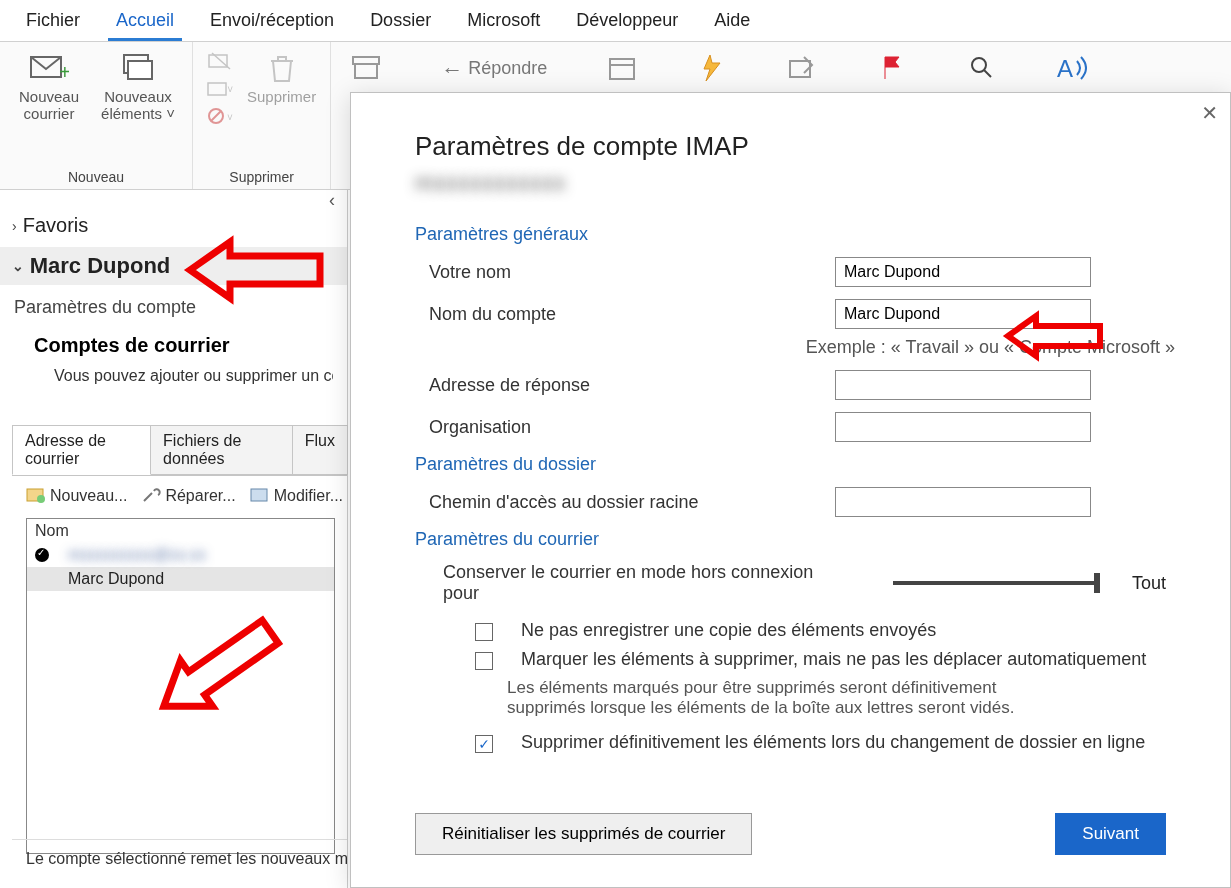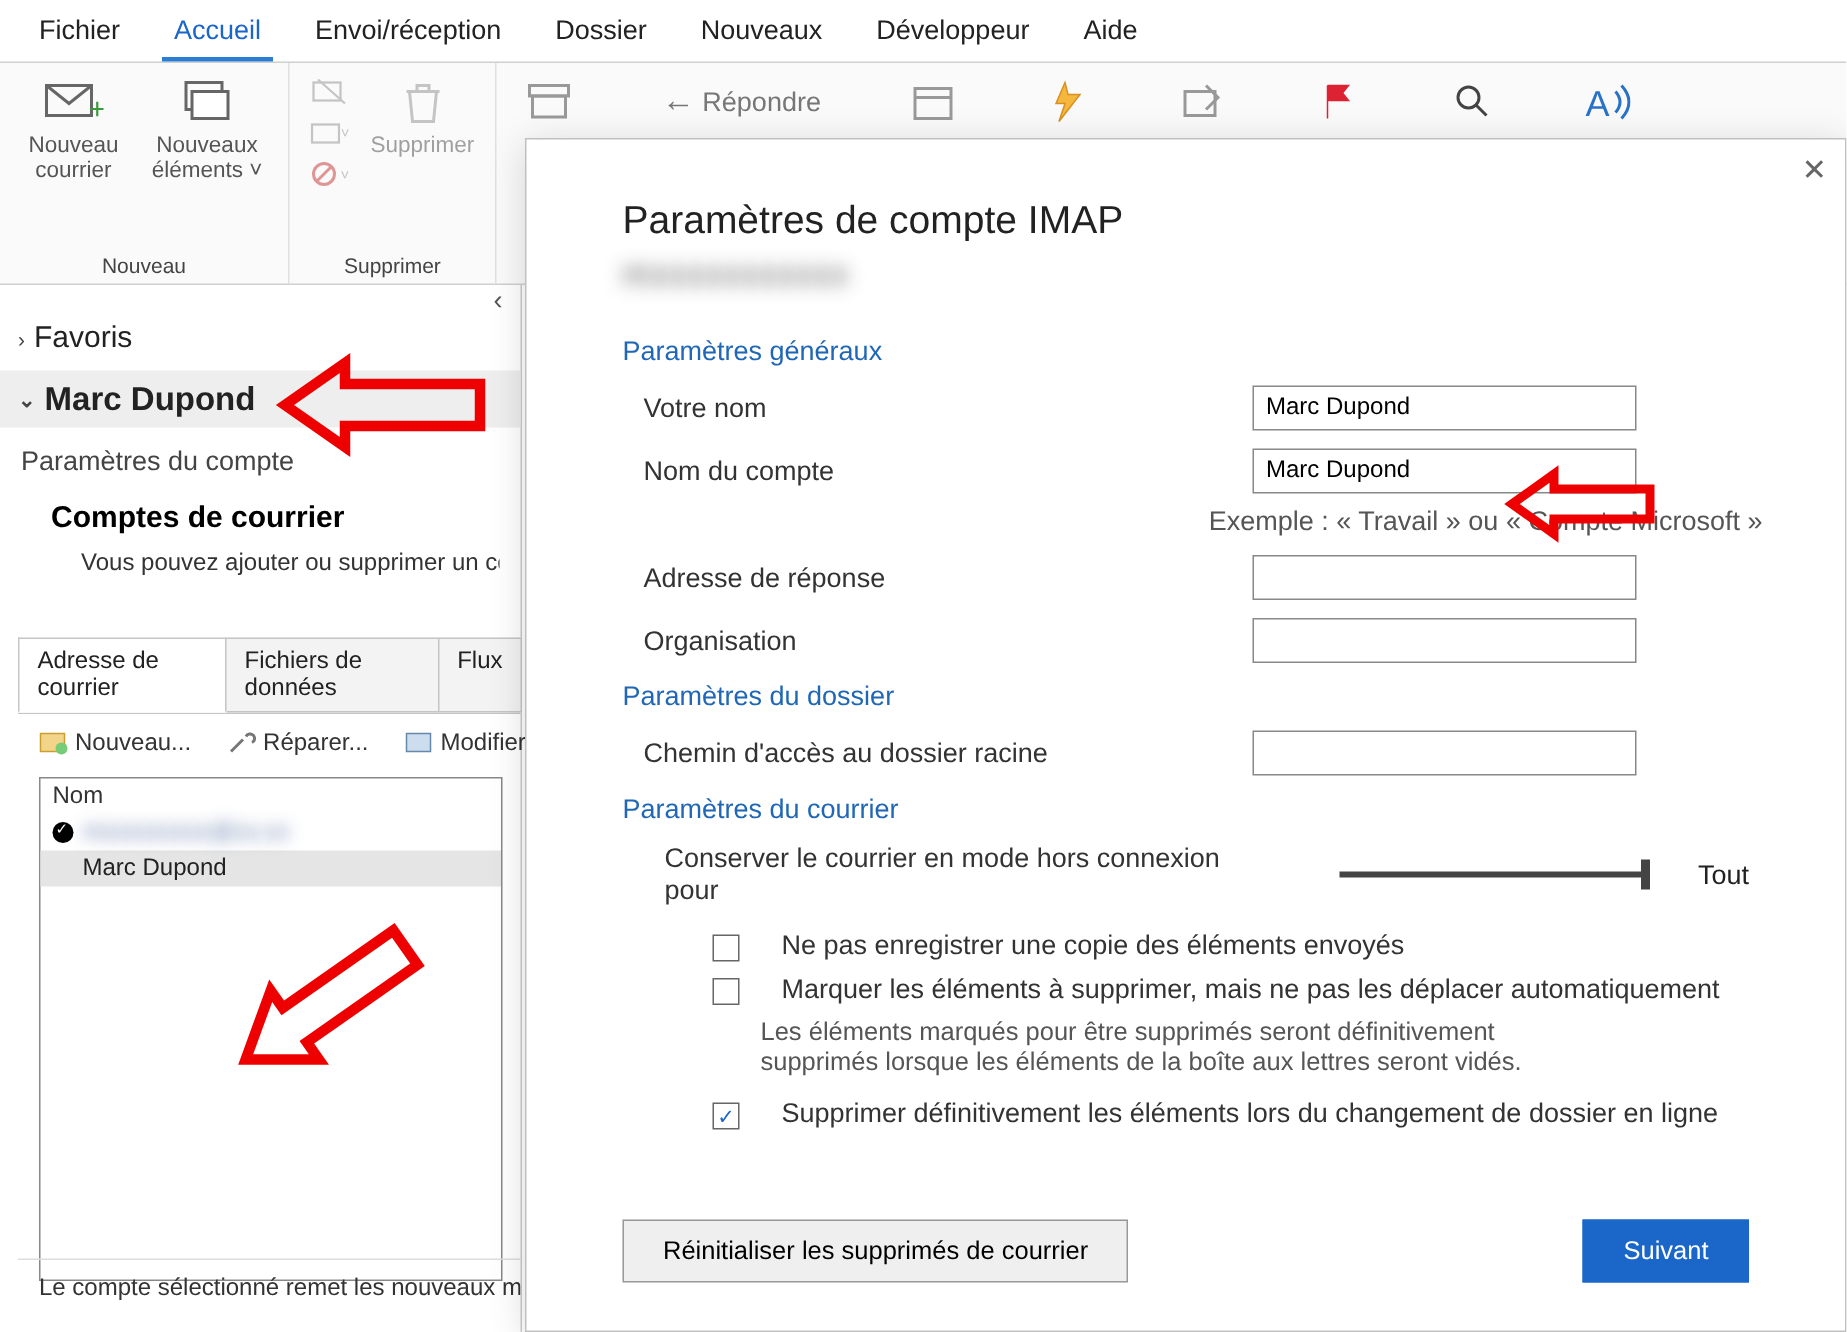--- a/index.html
+++ b/index.html
@@ -35,27 +35,27 @@
 
   .settings-block { padding:12px 14px 0 14px; }
   .settings-title { font-size:18px; color:#444; margin-bottom:16px; }
   .settings-sub { font-size:20px; font-weight:700; margin-left:20px; color:#000; }
   .settings-desc { font-size:16px; color:#333; margin-left:40px; margin-top:10px; white-space:nowrap; overflow:hidden; }
 
   .subtabs { display:flex; margin:40px 0 0 12px; }
   .subtab { padding:6px 12px; font-size:16px; border:1px solid #c5c5c5; background:#f3f3f3; margin-right:-1px; }
   .subtab.active { background:#fff; border-bottom-color:#fff; position:relative; z-index:2; }
 
-  .toolbar { display:flex; gap:24px; padding:10px 14px; border-top:1px solid #c5c5c5; margin-left:12px; }
+  .toolbar { display:flex; gap:14px; padding:10px 14px; border-top:1px solid #c5c5c5; margin-left:12px; }
   .toolbar .titem { font-size:16px; color:#333; display:flex; align-items:center; gap:4px; }
   .toolbar .ticon { width:20px; height:20px; }
 
   .list-box { margin:2px 12px 0 26px; border:1px solid #888; height:336px; background:#fff; }
   .list-hdr { padding:3px 8px; font-size:16px; color:#333; }
-  .list-row { padding:3px 8px; font-size:16px; display:flex; align-items:center; gap:6px; }
+  .list-row { padding:3px 8px; font-size:16px; display:flex; align-items:center; gap:19px; }
   .list-row.sel { background:#e5e5e5; }
   .blur { color:transparent; text-shadow:0 0 10px rgba(60,90,150,.8); }
   .dot { width:14px; height:14px; background:#000; border-radius:50%; display:inline-block; position:relative; }
   .dot::after { content:"✓"; color:#fff; font-size:10px; position:absolute; left:2px; top:-1px; }
 
   .bottom-note { position:absolute; left:12px; right:0; bottom:10px; padding:10px 14px; font-size:16px; color:#333; border-top:1px solid #ddd; white-space:nowrap; overflow:hidden; }
 
   
   .dlg { position:absolute; left:350px; top:92px; right:0; bottom:0; background:#fff; border:1px solid #c0c0c0; box-shadow:0 4px 24px rgba(0,0,0,.15); }
   .dlg-close { position:absolute; top:8px; right:12px; font-size:20px; color:#666; }
@@ -83,21 +83,21 @@
   .arrow svg { overflow:visible; }
 </style>
 </head>
 <body>
 
 <div class="rtabs">
   <div class="rtab">Fichier</div>
   <div class="rtab active">Accueil</div>
   <div class="rtab">Envoi/réception</div>
   <div class="rtab">Dossier</div>
-  <div class="rtab">Nouveaux</div>
+  <div class="rtab">Microsoft</div>
   <div class="rtab">Développeur</div>
   <div class="rtab">Aide</div>
 </div>
 
 <div class="ribbon">
   <div class="rgroup">
     <div class="gbody">
       <div class="rbtn">
         <span class="ico">
           <svg width="40" height="30" viewBox="0 0 40 30">

